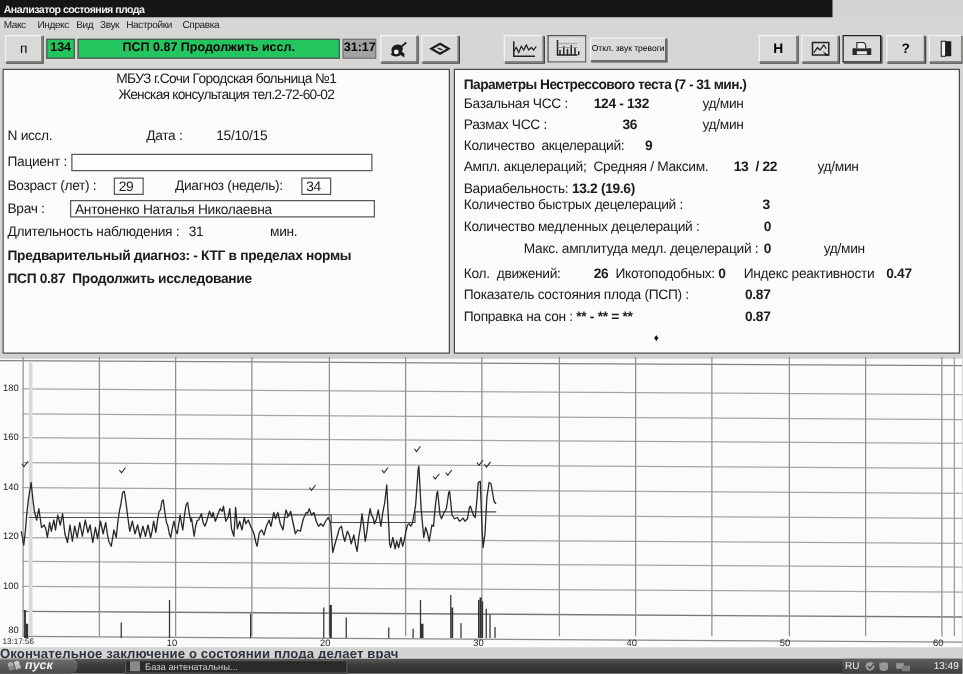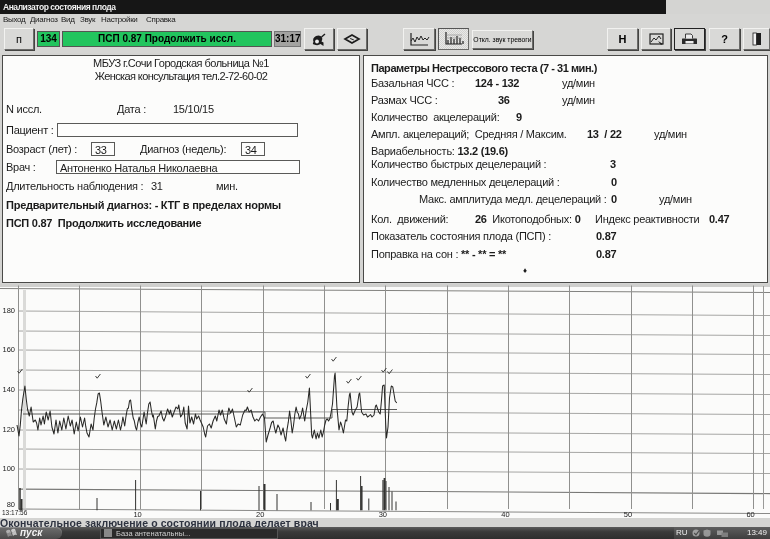--- a/index.html
+++ b/index.html
@@ -30,22 +30,22 @@
 
 #banner { left:0; top:517px; width:770px; height:10px; overflow:hidden;
   color:#2e3340; font-size:10.5px; font-weight:bold; letter-spacing:0.1px; }
 #taskbar { left:0; top:527px; width:770px; height:12px;
   background:linear-gradient(#5a5a5a,#3a3a3a 40%,#2e2e2e); }
 </style>
 </head>
 <body>
 <div id="titlebar" class="abs">Анализатор состояния плода</div>
 <div id="menubar" class="abs">
-  <span style="left:3px">Выход</span>
-  <span style="left:30px">Диагноз</span>
+  <span style="left:3px">Макс</span>
+  <span style="left:30px">Индекс</span>
   <span style="left:61px">Вид</span>
   <span style="left:80px">Звук</span>
   <span style="left:101px">Настройки</span>
   <span style="left:146px">Справка</span>
 </div>
 <div id="toolbar" class="abs">
   <div class="tbtn" style="left:4px;top:2px;width:30px;height:22px;font-size:11px;text-align:center;line-height:20px;">п</div>
   <div class="tbox" style="left:37px;top:5px;width:23px;height:16px;font-size:10px;font-weight:bold;text-align:center;line-height:14px;">134</div>
   <div class="tbox" style="left:62px;top:5px;width:210px;height:16px;font-size:10px;font-weight:bold;text-align:center;line-height:14px;">ПСП 0.87 Продолжить иссл.</div>
   <div style="position:absolute;left:274px;top:5px;width:27px;height:16px;background:#a2a2a0;border:1px solid #777;font-size:10px;font-weight:bold;text-align:right;line-height:14px;">31:17</div>
@@ -102,21 +102,21 @@
 
 <div class="panel" id="lpanel" style="left:2px; top:55px; width:358px; height:228px; font-size:11px;">
   <div class="abs" style="left:0;top:1px;width:356px;text-align:center;letter-spacing:-0.5px;">МБУЗ г.Сочи Городская больница №1</div>
   <div class="abs" style="left:0;top:14px;width:356px;text-align:center;letter-spacing:-0.6px;">Женская консультация тел.2-72-60-02</div>
   <div class="abs" style="left:3px;top:47px;">N иссл.</div>
   <div class="abs" style="left:114px;top:47px;">Дата :</div>
   <div class="abs" style="left:170px;top:47px;">15/10/15</div>
   <div class="abs" style="left:3px;top:68px;">Пациент :</div>
   <div class="inbox" style="left:54px;top:67px;width:241px;height:14px;"></div>
   <div class="abs" style="left:3px;top:87px;">Возраст (лет) :</div>
-  <div class="inbox" style="left:88px;top:86px;width:24px;height:14px;padding:1px 0 0 3px;">33</div>
+  <div class="inbox" style="left:88px;top:86px;width:24px;height:14px;padding:1px 0 0 3px;">29</div>
   <div class="abs" style="left:137px;top:87px;">Диагноз (недель):</div>
   <div class="inbox" style="left:238px;top:86px;width:24px;height:14px;padding:1px 0 0 3px;">34</div>
   <div class="abs" style="left:3px;top:105px;">Врач :</div>
   <div class="inbox" style="left:53px;top:104px;width:244px;height:14px;padding:1px 0 0 3px;">Антоненко Наталья Николаевна</div>
   <div class="abs" style="left:3px;top:124px;">Длительность наблюдения :</div>
   <div class="abs" style="left:148px;top:124px;">31</div>
   <div class="abs" style="left:213px;top:124px;">мин.</div>
   <div class="abs" style="left:3px;top:143px;font-weight:bold;">Предварительный диагноз: - КТГ в пределах нормы</div>
   <div class="abs" style="left:3px;top:161px;font-weight:bold;">ПСП 0.87&nbsp; Продолжить исследование</div>
 </div>

